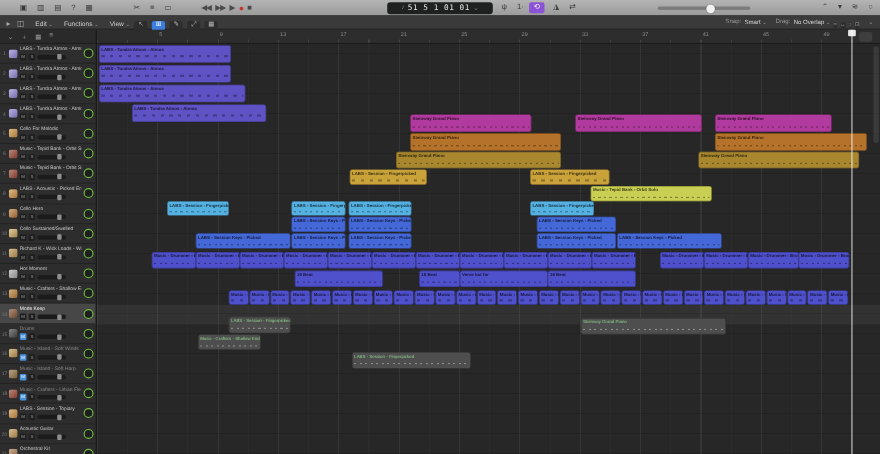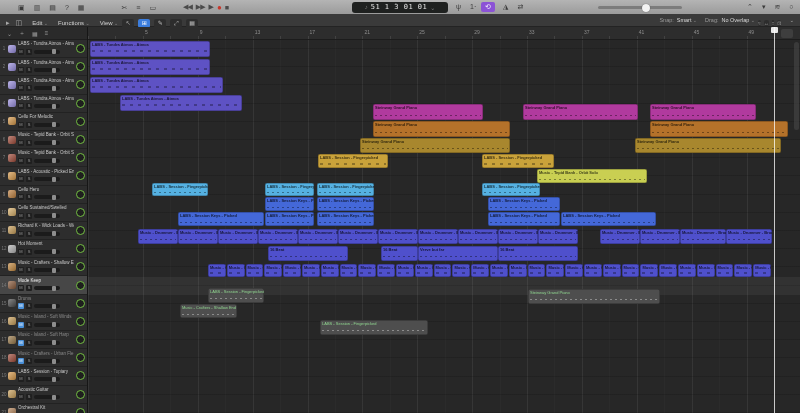--- a/index.html
+++ b/index.html
@@ -132,21 +132,21 @@
       </div>
     <div class="tb-group" id="tb-transport">
         <span class="tp-icon">◀◀</span>
         <span class="tp-icon">▶▶</span>
         <span class="tp-icon">▶</span>
         <span class="tp-icon rec">●</span>
         <span class="tp-icon">■</span>
       </div>
     <div id="lcd">
       <span class="lcd-side">♪</span>
-      <span class="lcd-text">51 1 3 01 01</span>
+      <span class="lcd-text">51 5 1 01 01</span>
       <span class="lcd-side">⌄</span>
     </div>
     <div class="tb-group" id="tb-after-lcd">
         <span class="tb-icon">ψ</span>
         <span class="tb-icon">1·</span>
       </div>
     <div class="tb-btn-purple">⟲</div>
     <div class="tb-group" id="tb-after-purple">
         <span class="tb-icon">◮</span>
         <span class="tb-icon">⇄</span>

